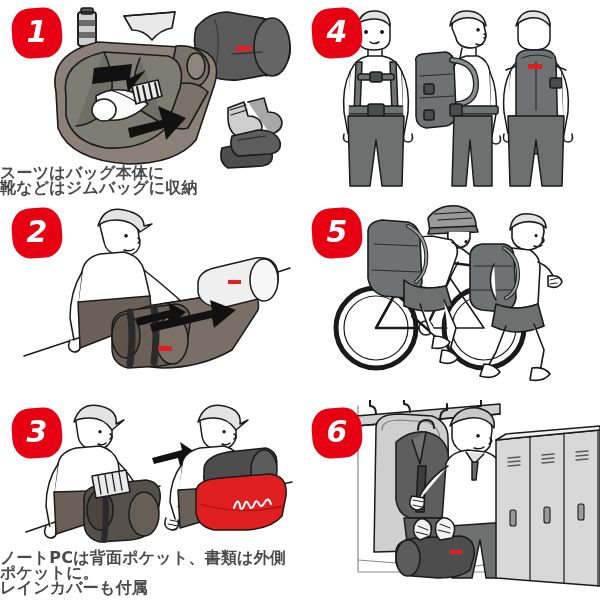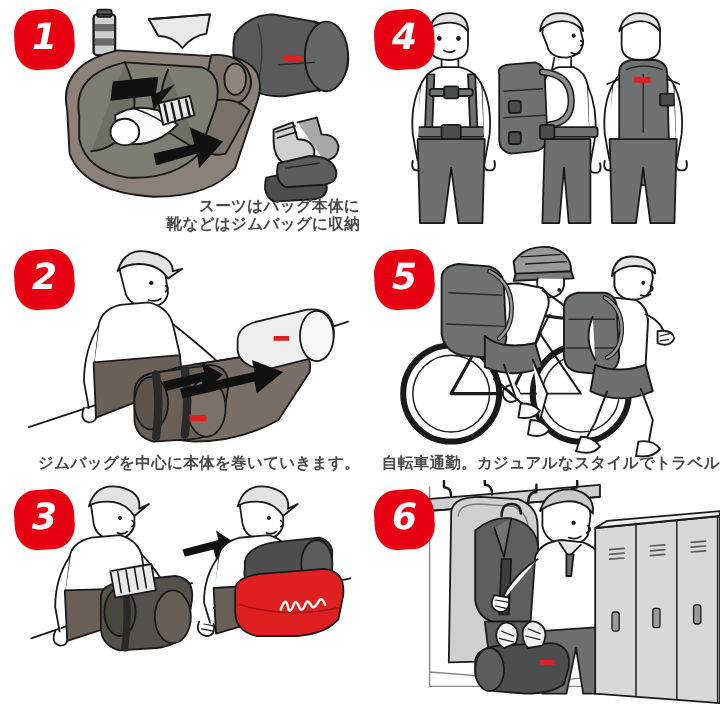--- a/index.html
+++ b/index.html
@@ -26,22 +26,22 @@
   }
   .badge span{
     position:absolute;left:0;top:0;width:50px;height:50px;
     display:flex;align-items:center;justify-content:center;
     color:#fff;font-size:30px;font-weight:bold;font-style:italic;
     font-family:"DejaVu Sans","Liberation Sans",sans-serif;
     line-height:1;transform:rotate(4deg) translateY(-1px);
   }
   .art{position:absolute;left:0;top:0;width:300px;height:200px;}
   .caption{
-    position:absolute;left:0;width:300px;text-align:right;
-    font-size:13px;line-height:15px;color:#4a4a4a;letter-spacing:0.2px;
+    position:absolute;left:0;width:300px;text-align:left;
+    font-size:16px;line-height:15px;color:#4a4a4a;letter-spacing:0.2px;
     font-weight:bold;
   }
   .cap1{bottom:6px}
   .cap2{bottom:5px}
 </style>
 </head>
 <body>
 
 <div id="sheet">
 
@@ -265,23 +265,20 @@
         </g>
 
         <g fill="#111" stroke="none">
           <path d="M150 124 L212 110 L210 100 L236 110 L214 128 L212 118 L152 132 Z"></path>
           <path d="M136 118 L170 110 L168 102 L186 112 L170 126 L168 118 L138 126 Z"></path>
         </g>
       </g>
     </svg>
     <div class="badge">
       <span>2</span>
-    </div>
-    <div class="caption cap1">
-      <div>ジムバッグを中心に本体を巻いていきます。</div>
     </div>
   </div>
 
   <div class="panel p5">
     <svg class="art" viewBox="0 0 300 200">
       <g stroke="#1a1a1a" stroke-width="1.6" stroke-linejoin="round" stroke-linecap="round" fill="none">
 
         <g>
           <circle cx="76" cy="128" r="40" stroke-width="5" fill="#fff"></circle>
           <circle cx="76" cy="128" r="32" stroke-width="1.2"></circle>
@@ -343,23 +340,20 @@
 
           <path d="M206 126 L196 152 L186 170" fill="#fff"></path>
           <path d="M234 124 L244 150 L240 172" fill="#fff"></path>
           <path d="M184 164 Q194 164 200 172 Q194 180 180 176 Z" fill="#fff"></path>
           <path d="M232 168 Q244 166 250 174 Q244 182 230 180 Z" fill="#fff"></path>
         </g>
       </g>
     </svg>
     <div class="badge">
       <span>5</span>
-    </div>
-    <div class="caption cap1">
-      <div>自転車通勤。カジュアルなスタイルでトラベル</div>
     </div>
   </div>
 
   <div class="panel p3">
     <svg class="art" viewBox="0 0 300 200">
       <g stroke="#1a1a1a" stroke-width="1.5" stroke-linejoin="round" stroke-linecap="round" fill="none">
 
         <path d="M26 132 L160 86"></path>
         <path d="M172 108 L292 82"></path>
 
@@ -418,20 +412,24 @@
           <path d="M196 92 Q196 80 220 78 L270 74 Q288 76 286 96 L282 116 Q272 128 248 130 L214 130 Q196 126 196 110 Z" fill="#e02020"></path>
           <path d="M200 104 Q240 116 284 106" stroke="#a81414" stroke-width="1.3" fill="none"></path>
 
           <path d="M234 108 q4 -12 6 -2 q1 6 4 0 q2 -8 5 -1 q2 6 5 0 q2 -7 5 -1 q2 5 6 -2 q3 -6 6 2" stroke="#fff" stroke-width="2" fill="none"></path>
         </g>
       </g>
     </svg>
     <div class="badge">
       <span>3</span>
     </div>
+    <div class="caption cap2">
+      <div>ノートPCは背面ポケット、書類は外側ポケットに。</div>
+      <div>レインカバーも付属</div>
+    </div>
   </div>
 
   <div class="panel p6">
     <svg class="art" viewBox="0 0 300 200">
       <g stroke="#1a1a1a" stroke-width="1.5" stroke-linejoin="round" stroke-linecap="round" fill="none">
 
         <path d="M58 6 L58 172 L300 172" stroke="#8a8a8a" stroke-width="1.2"></path>
         <path d="M58 160 L160 168 L300 150" stroke="#8a8a8a" stroke-width="1.2"></path>
 
         <g>

